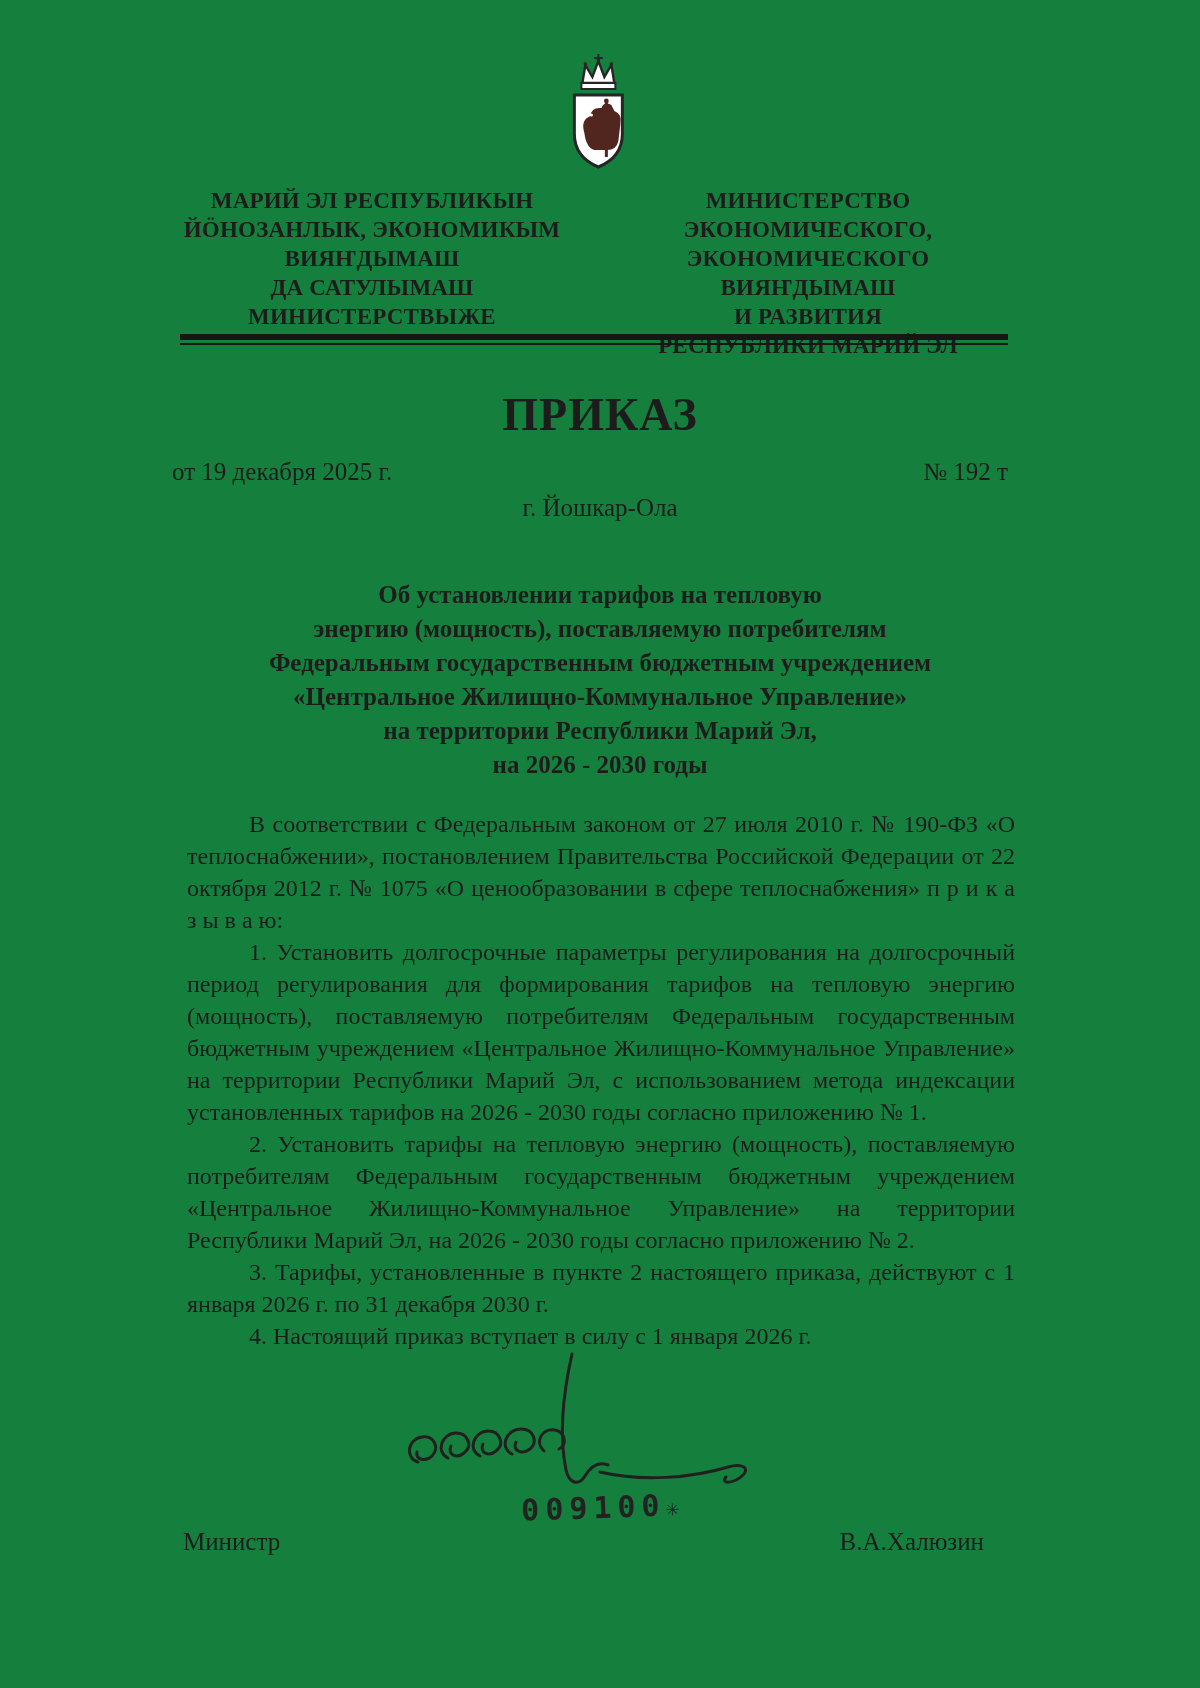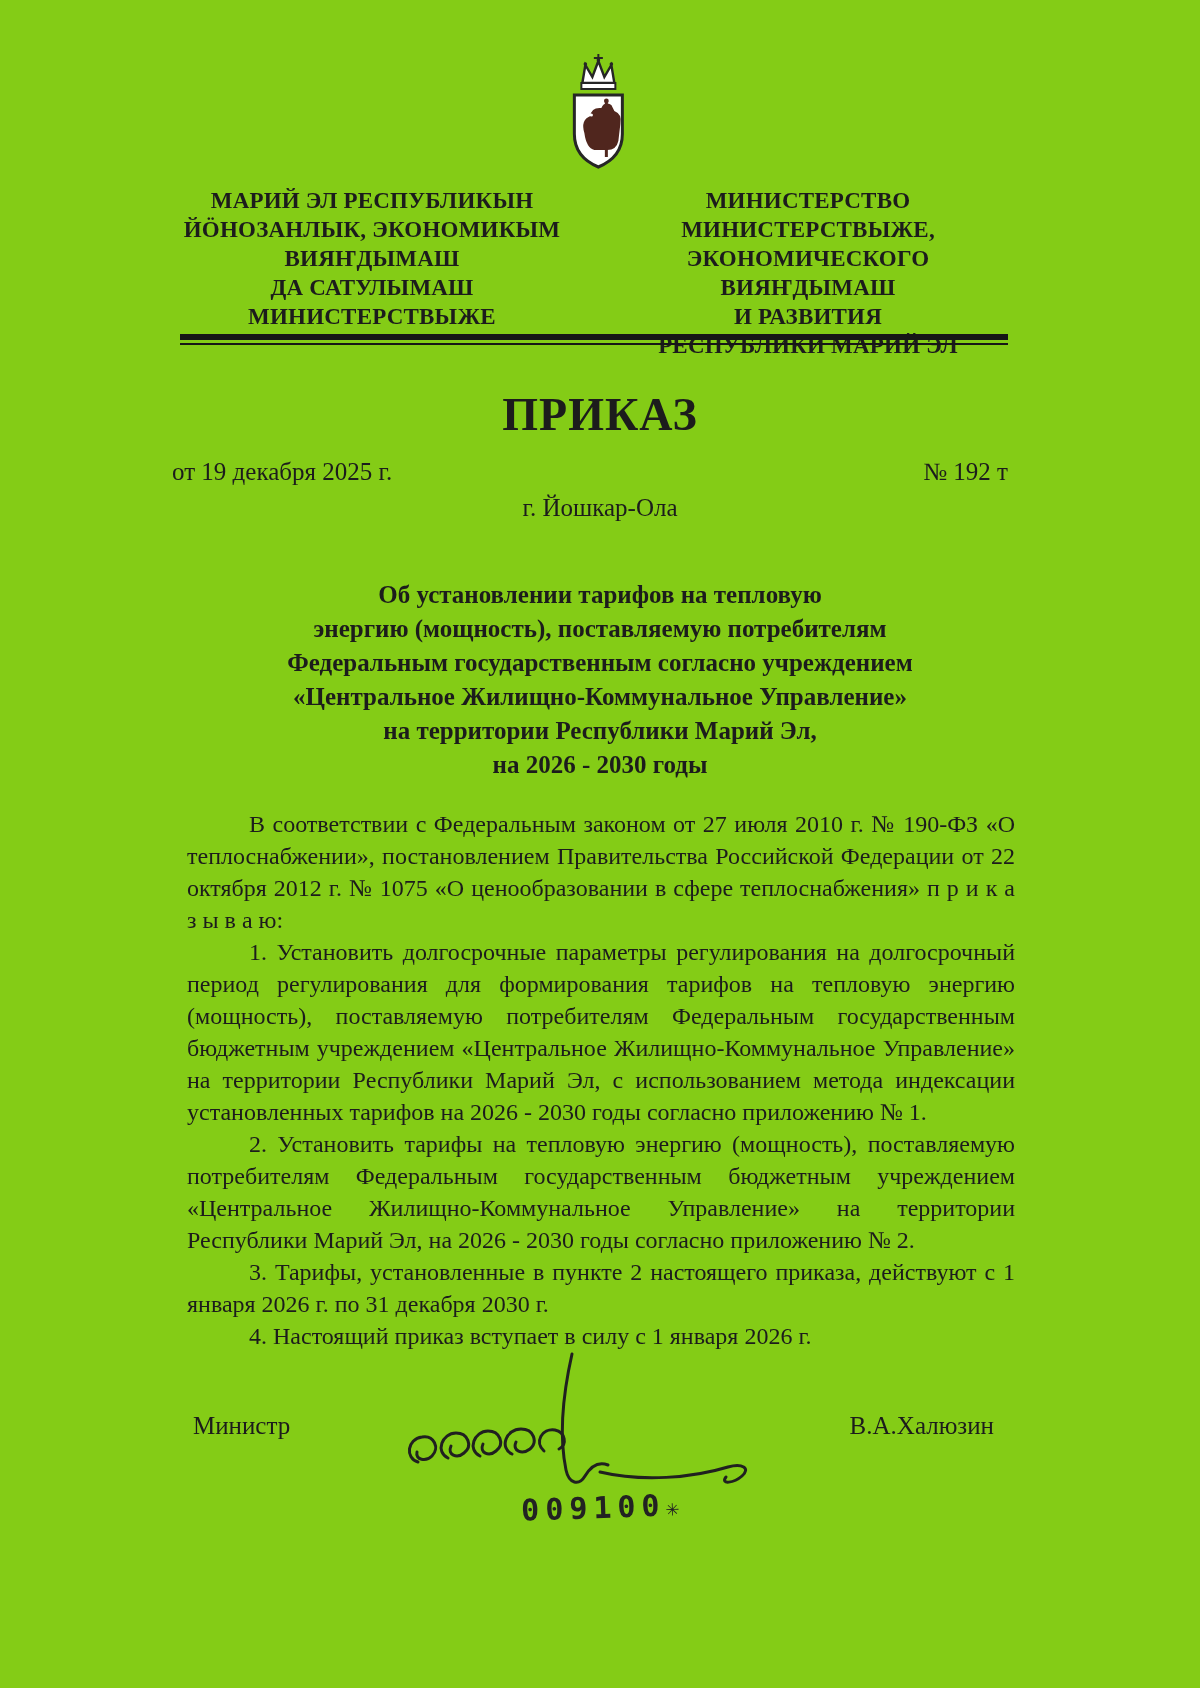--- a/index.html
+++ b/index.html
@@ -2,21 +2,21 @@
 <html lang="ru"><head>
 <meta charset="utf-8">
 <style>
   * { margin: 0; padding: 0; box-sizing: border-box; }
   html, body { background: #ffffff; }
   .page {
     position: relative;
     width: 1200px;
     height: 1688px;
     margin: 0 auto;
-    background: #84cc16;
+    background: #15803d;
     font-family: "Liberation Serif", "DejaVu Serif", serif;
     color: #1c1c1c;
     overflow: hidden;
   }
 
   
   .emblem {
     position: absolute;
     top: 52px;
     left: 50%;
@@ -108,27 +108,26 @@
     width: 828px;
     font-size: 24px;
     line-height: 32px;
     text-align: justify;
   }
   .body-text p { text-indent: 62px; }
 
   
   .sign-row {
     position: absolute;
-    top: 1412px;
+    top: 1528px;
     left: 183px;
     width: 801px;
     display: flex;
     justify-content: space-between;
     font-size: 25px;
-    margin-left: 10px;
   }
   .signature-svg {
     position: absolute;
     top: 1348px;
     left: 402px;
     pointer-events: none;
   }
 
   
   .stamp {
@@ -177,42 +176,42 @@
   <div class="org-header">
     <div class="org left">
       <div>МАРИЙ ЭЛ РЕСПУБЛИКЫН</div>
       <div>ЙӦНОЗАНЛЫК, ЭКОНОМИКЫМ</div>
       <div>ВИЯҤДЫМАШ</div>
       <div>ДА САТУЛЫМАШ</div>
       <div>МИНИСТЕРСТВЫЖЕ</div>
     </div>
     <div class="org right">
       <div>МИНИСТЕРСТВО</div>
-      <div>МИНИСТЕРСТВЫЖЕ,</div>
+      <div>ЭКОНОМИЧЕСКОГО,</div>
       <div>ЭКОНОМИЧЕСКОГО ВИЯҤДЫМАШ</div>
       <div>И РАЗВИТИЯ</div>
       <div>РЕСПУБЛИКИ МАРИЙ ЭЛ</div>
     </div>
   </div>
 
   <div class="rule"></div>
 
   <div class="doc-title">ПРИКАЗ</div>
 
   <div class="date-row">
     <span>от 19 декабря 2025 г.</span>
     <span>№ 192 т</span>
   </div>
 
   <div class="city">г. Йошкар-Ола</div>
 
   <div class="subject">
     <div>Об установлении тарифов на тепловую</div>
     <div>энергию (мощность), поставляемую потребителям</div>
-    <div>Федеральным государственным согласно учреждением</div>
+    <div>Федеральным государственным бюджетным учреждением</div>
     <div>«Центральное Жилищно-Коммунальное Управление»</div>
     <div>на территории Республики Марий Эл,</div>
     <div>на 2026 - 2030 годы</div>
   </div>
 
   <div class="body-text">
     <p>В соответствии с Федеральным законом от 27 июля 2010 г. № 190-ФЗ «О теплоснабжении», постановлением Правительства Российской Федерации от 22 октября 2012 г. № 1075 «О ценообразовании в сфере теплоснабжения» п р и к а з ы в а ю:</p>
     <p>1. Установить долгосрочные параметры регулирования на долгосрочный период регулирования для формирования тарифов на тепловую энергию (мощность), поставляемую потребителям Федеральным государственным бюджетным учреждением «Центральное Жилищно-Коммунальное Управление» на территории Республики Марий Эл, с использованием метода индексации установленных тарифов на 2026 - 2030 годы согласно приложению № 1.</p>
     <p>2. Установить тарифы на тепловую энергию (мощность), поставляемую потребителям Федеральным государственным бюджетным учреждением «Центральное Жилищно-Коммунальное Управление» на территории Республики Марий Эл, на 2026 - 2030 годы согласно приложению № 2.</p>
     <p>3. Тарифы, установленные в пункте 2 настоящего приказа, действуют с 1 января 2026 г. по 31 декабря 2030 г.</p>

